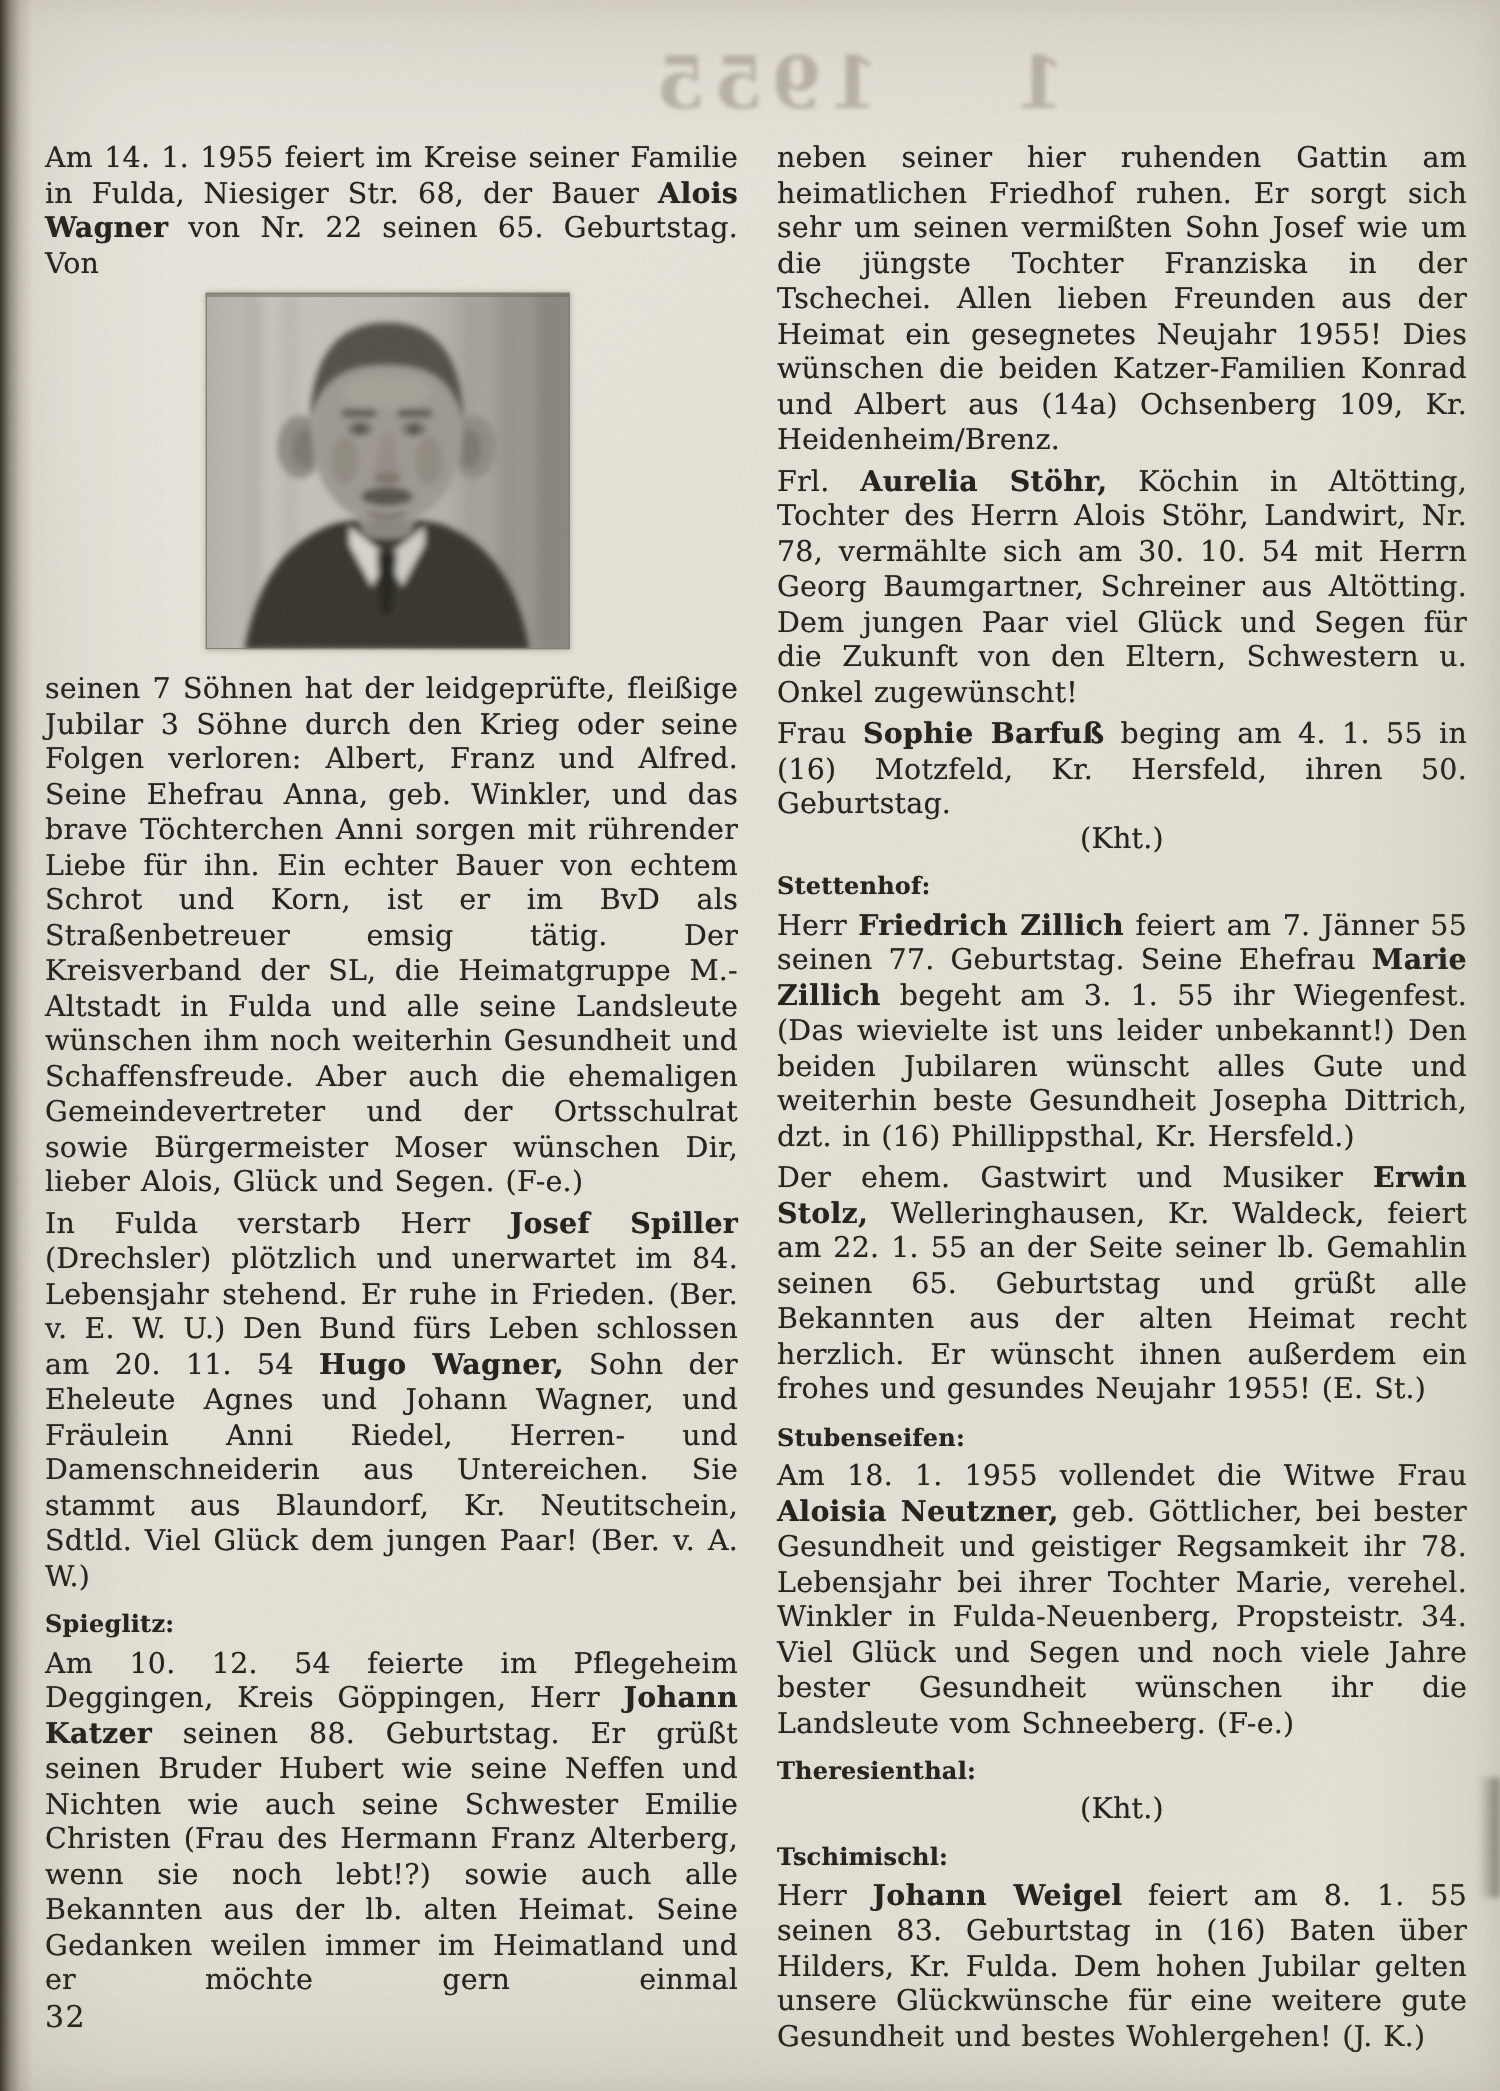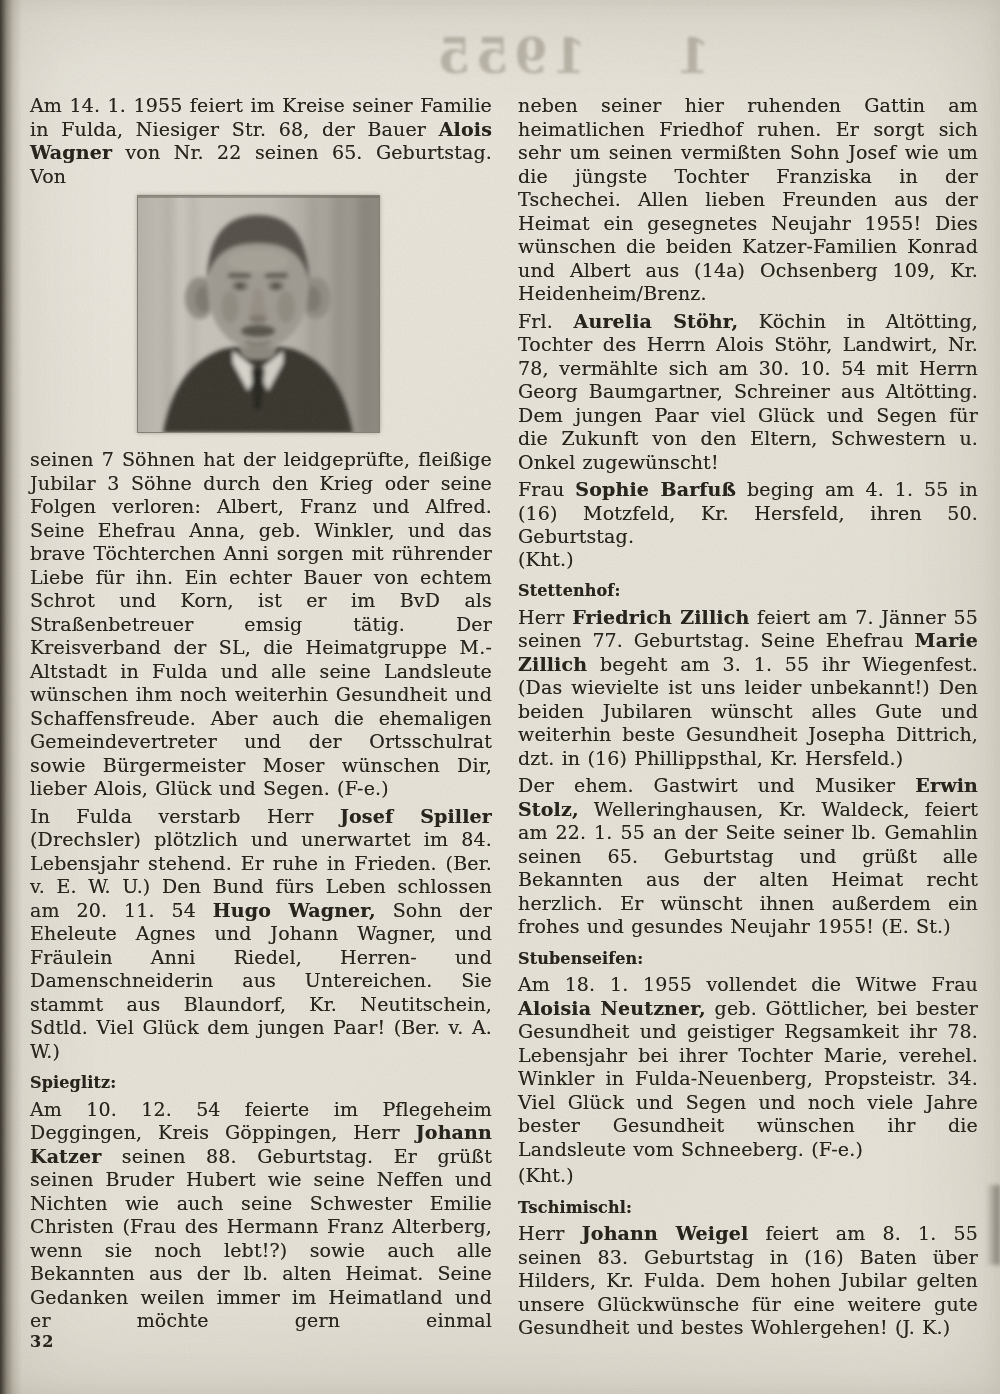--- a/index.html
+++ b/index.html
@@ -39,32 +39,32 @@
     position:absolute; top:94px;
     text-align:justify;
     font-size:19px; line-height:23.5px; letter-spacing:.15px; word-spacing:1px;
     text-shadow:0 0 .5px rgba(40,36,28,.5);
   }
   .col-left  { left:30px;  width:462px; }
   .col-right { left:518px; width:460px; }
   p.entry { margin:0 0 4px 0; }
   p.cont  { text-align-last:justify; }
   h3.place { font-size:16px; font-weight:bold; text-align:left; margin:8px 0 3px 0; }
-  .sig { text-align:left; margin:-1px 0 4px 0; }
+  .sig { text-align:center; margin:-1px 0 4px 0; }
   .bold { font-weight:bold; }
   .photo-wrap {
     width:243px; height:238px;
     margin:7px 0 15px 107px;
     position:relative;
     box-shadow:0 0 4px rgba(60,54,44,.35);
   }
   .photo-wrap svg { display:block; width:100%; height:100%; }
   .pagenum {
     position:absolute; left:30px; top:1332px;
-    font-size:16px; font-weight:bold; letter-spacing:1px;
+    font-size:20px; font-weight:normal; letter-spacing:1px;
     text-shadow:0 0 .5px rgba(40,36,28,.5);
   }
 </style>
 </head>
 <body>
 
 <div class="page">
 
   <svg class="noise" xmlns="http://www.w3.org/2000/svg" preserveAspectRatio="none">
     <filter id="paperNoise">
@@ -157,20 +157,21 @@
     <p class="entry" style="margin-bottom:0"><span>Frau </span><span class="bold">Sophie Barfuß</span><span> beging am 4. 1. 55 in (16) Motzfeld, Kr. Hersfeld, ihren 50. Geburtstag.</span></p>
     <div class="sig">(Kht.)</div>
 
     <h3 class="place">Stettenhof:</h3>
     <p class="entry"><span>Herr </span><span class="bold">Friedrich Zillich</span><span> feiert am 7. Jänner 55 seinen 77. Geburtstag. Seine Ehefrau </span><span class="bold">Marie Zillich</span><span> begeht am 3. 1. 55 ihr Wiegenfest. (Das wievielte ist uns leider unbekannt!) Den beiden Jubilaren wünscht alles Gute und weiterhin beste Gesundheit Josepha Dittrich, dzt. in (16) Phillippsthal, Kr. Hersfeld.)</span></p>
     <p class="entry"><span>Der ehem. Gastwirt und Musiker </span><span class="bold">Erwin Stolz,</span><span> Welleringhausen, Kr. Waldeck, feiert am 22. 1. 55 an der Seite seiner lb. Gemahlin seinen 65. Geburtstag und grüßt alle Bekannten aus der alten Heimat recht herzlich. Er wünscht ihnen außerdem ein frohes und gesundes Neujahr 1955! (E. St.)</span></p>
 
     <h3 class="place">Stubenseifen:</h3>
     <p class="entry"><span>Am 18. 1. 1955 vollendet die Witwe Frau </span><span class="bold">Aloisia Neutzner,</span><span> geb. Göttlicher, bei bester Gesundheit und geistiger Regsamkeit ihr 78. Lebensjahr bei ihrer Tochter Marie, verehel. Winkler in Fulda-Neuenberg, Propsteistr. 34. Viel Glück und Segen und noch viele Jahre bester Gesundheit wünschen ihr die Landsleute vom Schneeberg. (F-e.)</span></p>
 
+    <h3 class="place">Theresienthal:</h3>
     <div class="sig">(Kht.)</div>
 
     <h3 class="place">Tschimischl:</h3>
     <p class="entry"><span>Herr </span><span class="bold">Johann Weigel</span><span> feiert am 8. 1. 55 seinen 83. Geburtstag in (16) Baten über Hilders, Kr. Fulda. Dem hohen Jubilar gelten unsere Glückwünsche für eine weitere gute Gesundheit und bestes Wohlergehen! (J. K.)</span></p>
 
   </div>
 
   <div class="pagenum">32</div>
 
   <div class="smudge-right"></div>

